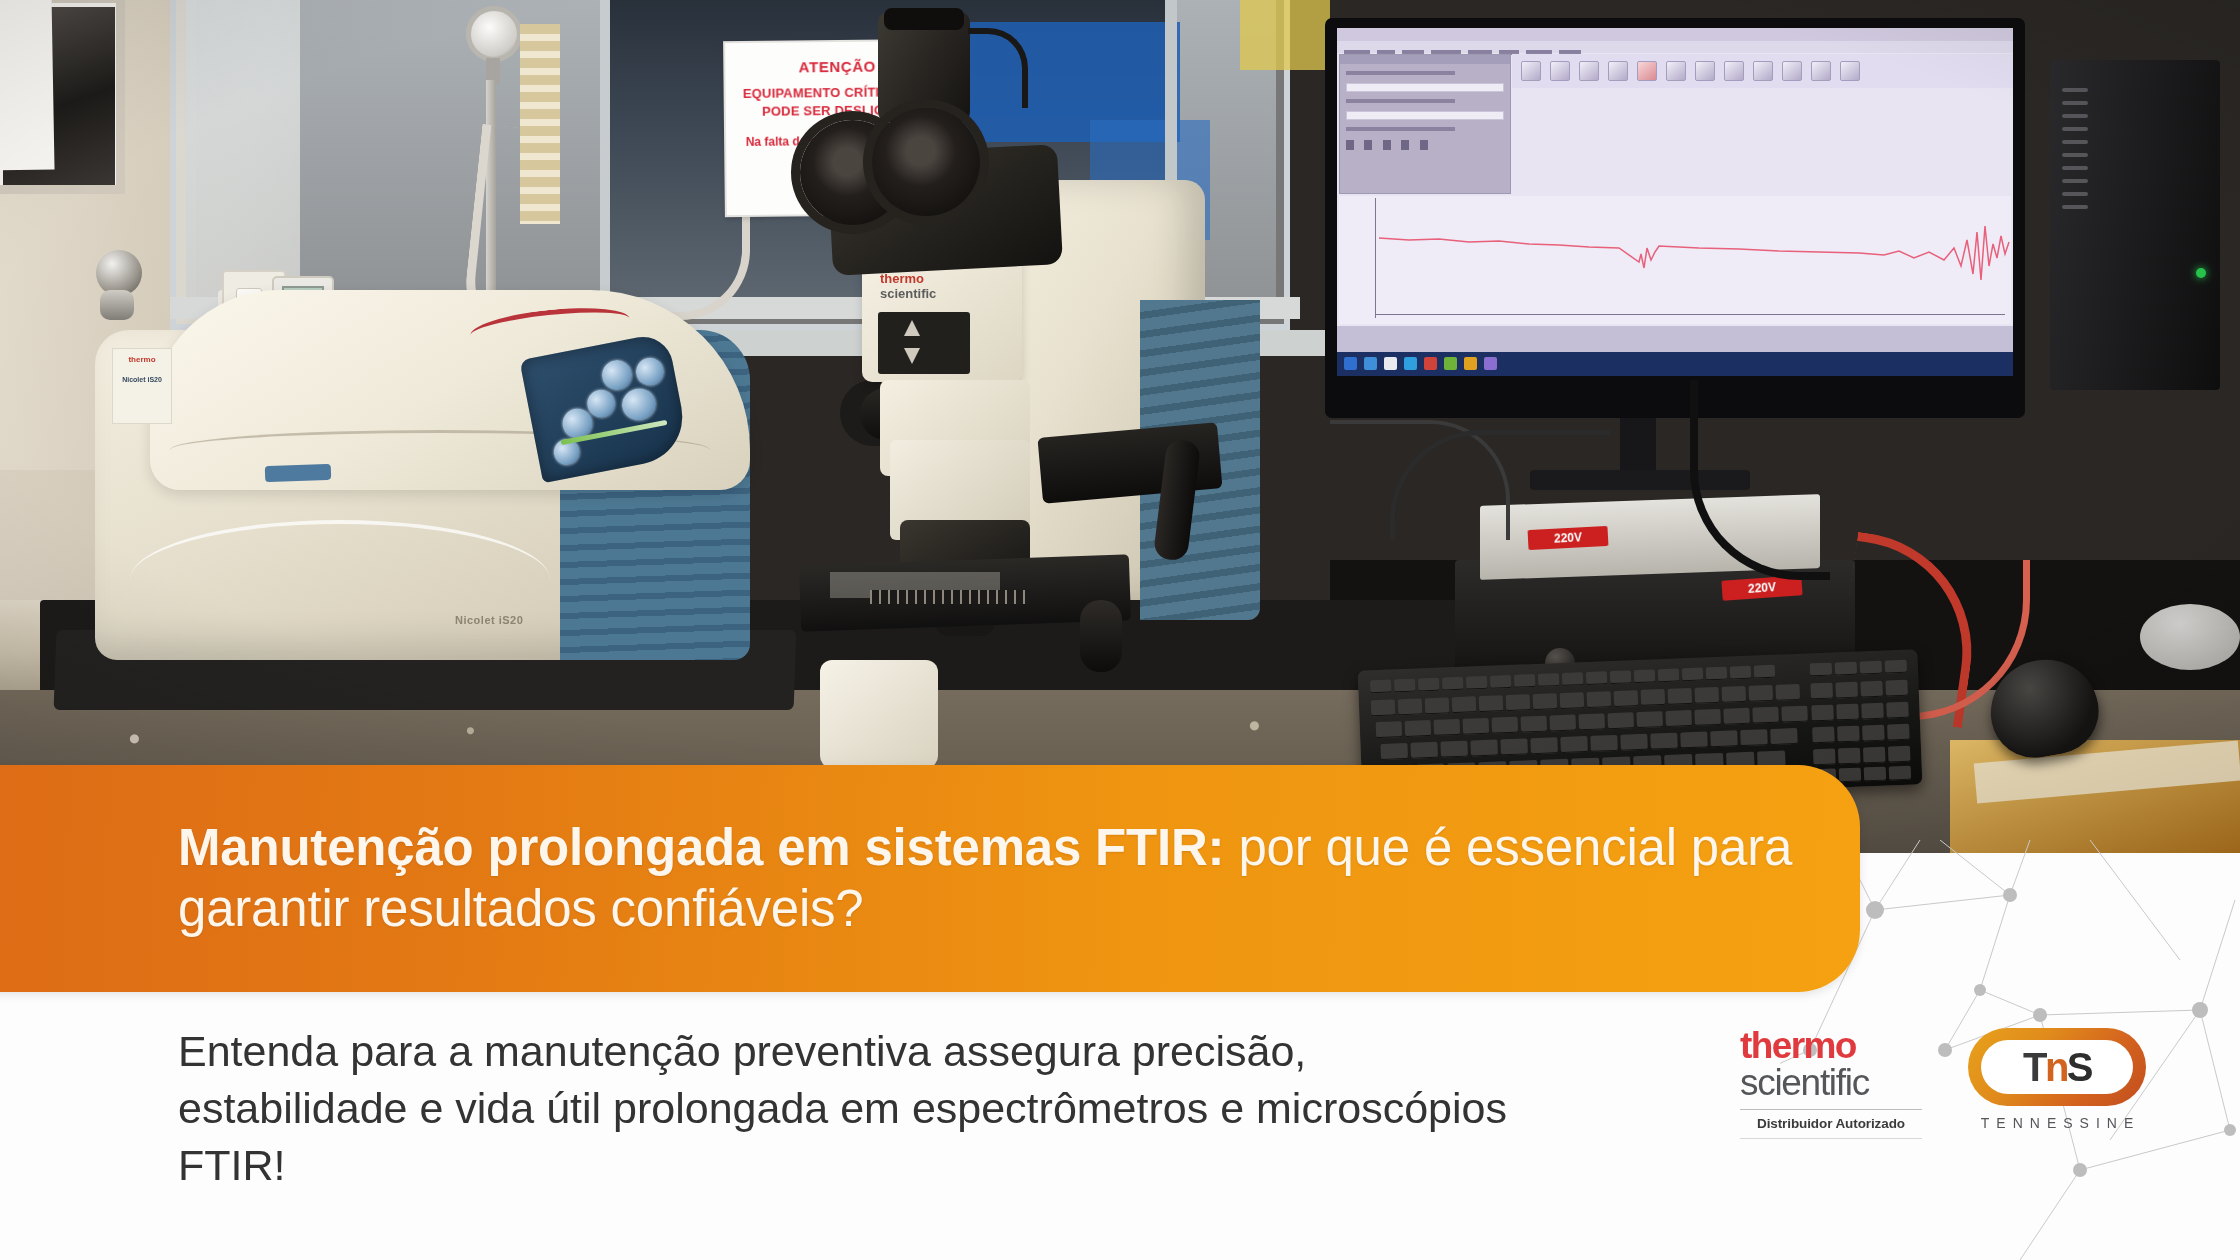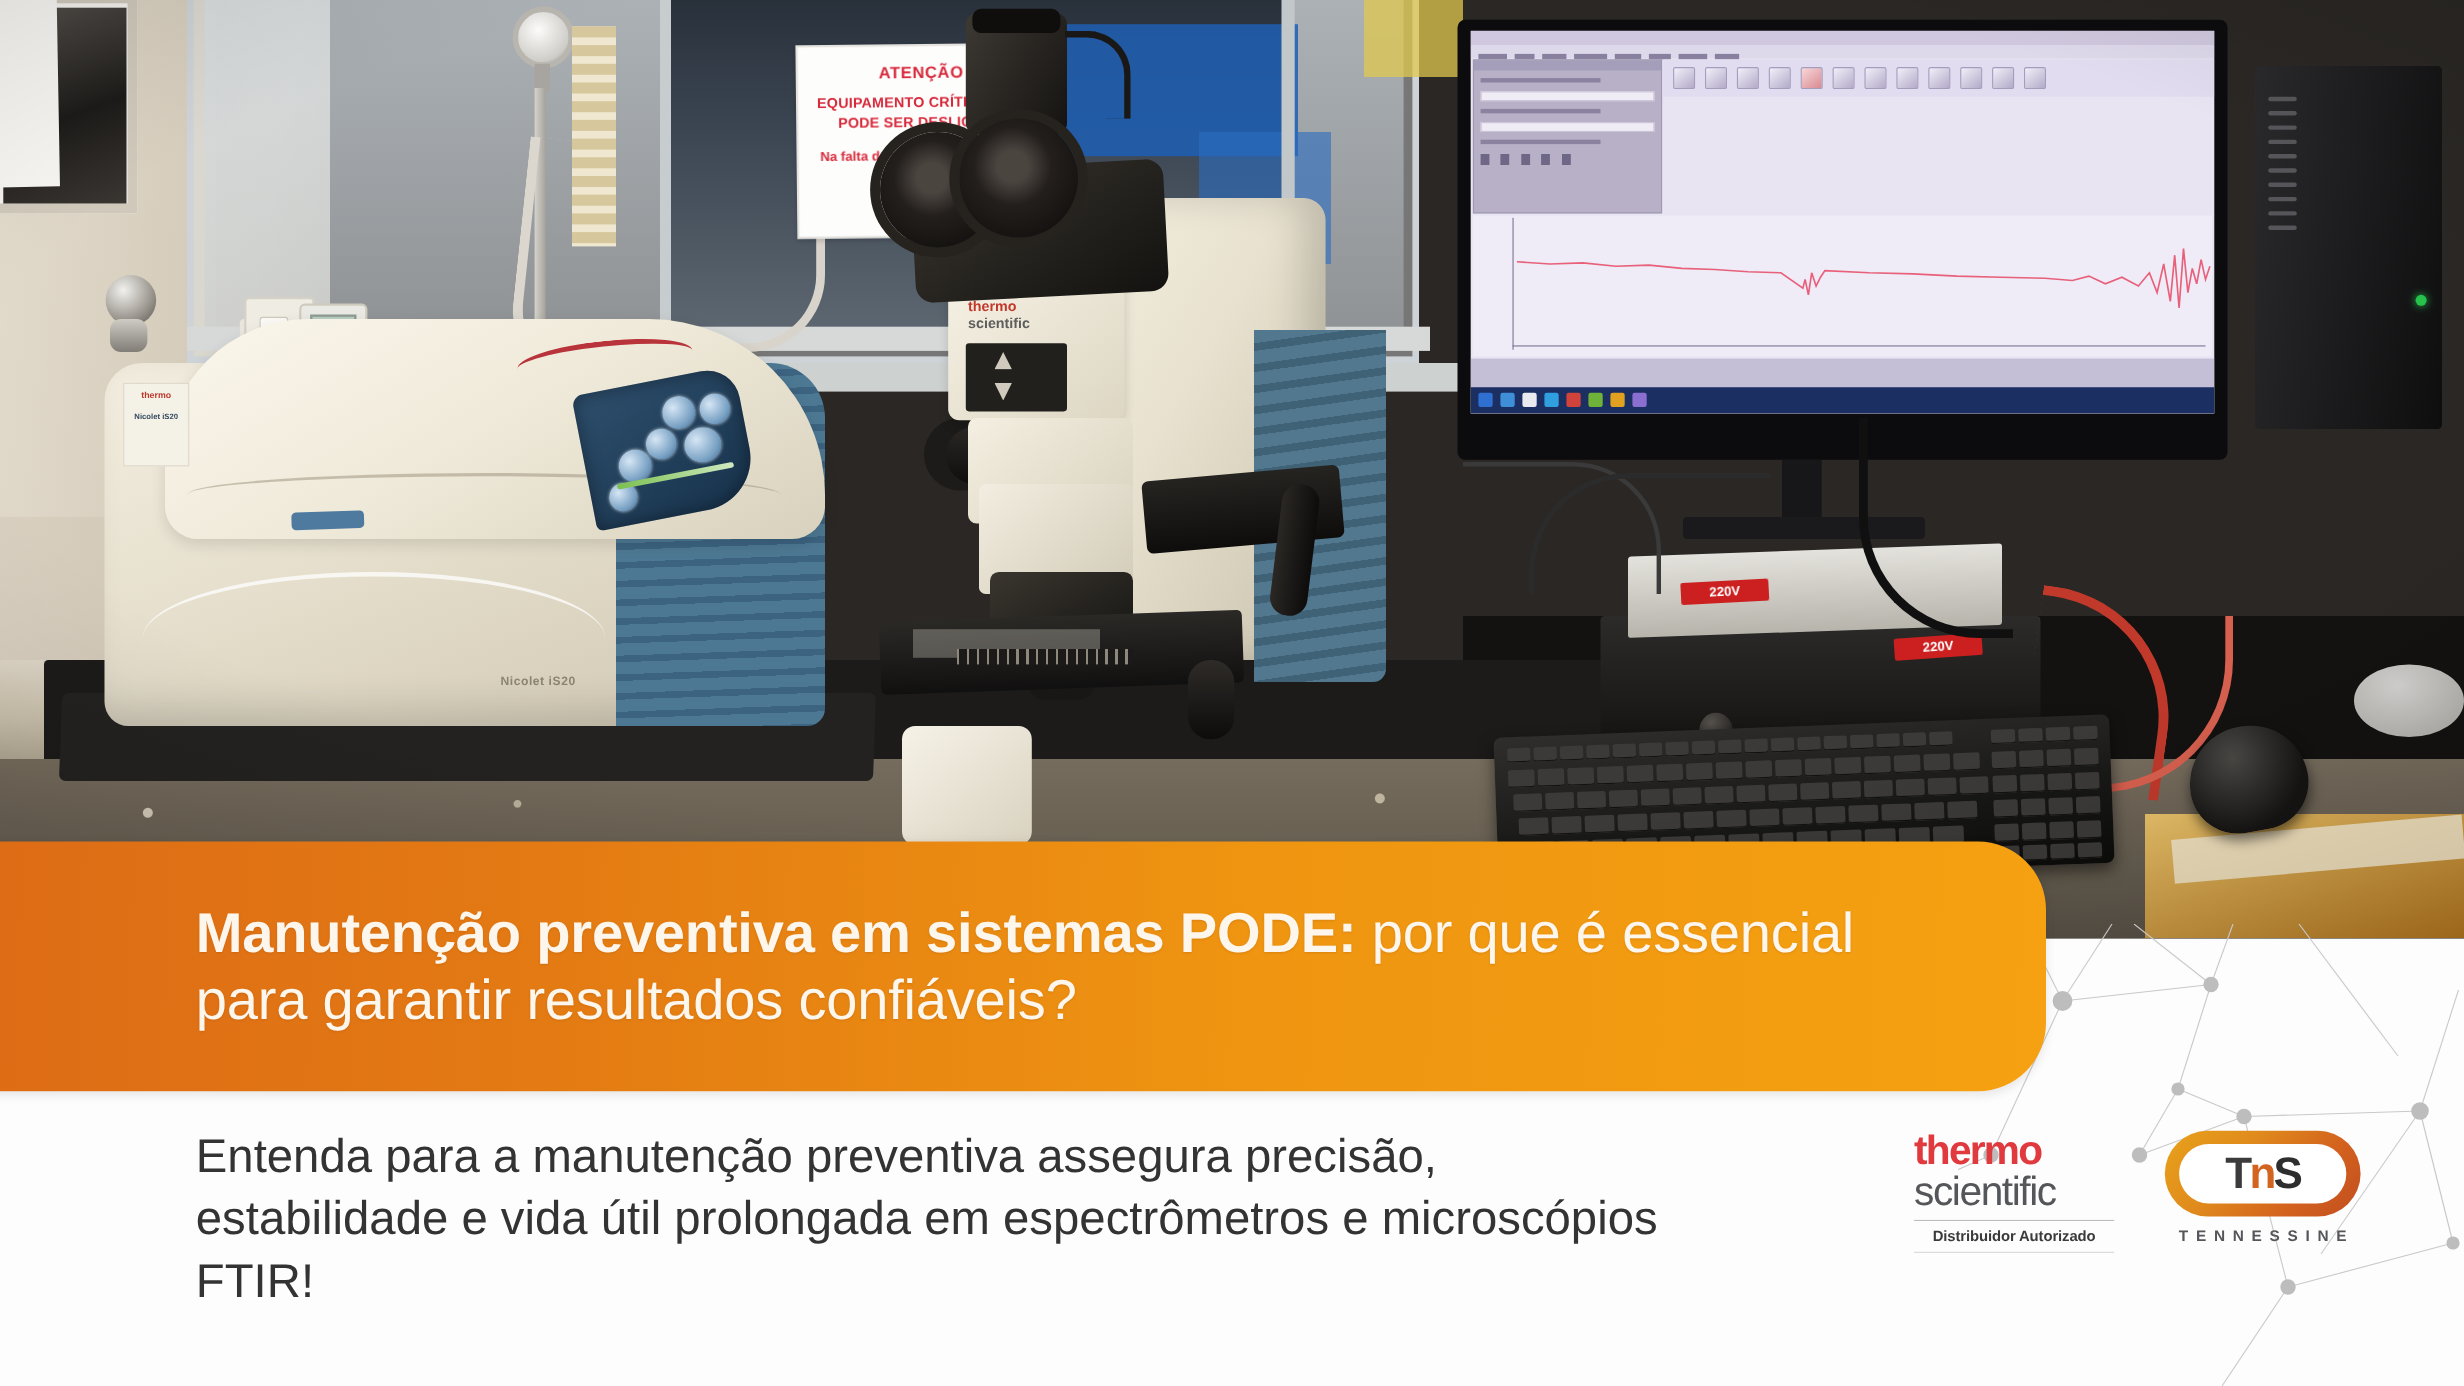--- a/index.html
+++ b/index.html
@@ -324,21 +324,21 @@
   }
   #logo-tns .tns-in {
     width:152px; height:54px; border-radius:27px; background:#ffffff;
     display:flex; align-items:center; justify-content:center;
     font-size:40px; font-weight:700; letter-spacing:-2.5px; line-height:1;
   }
   #logo-tns .c1 { color:#3b3b3b; }
   #logo-tns .c2 { color:#d2641f; }
   #logo-tns .c3 { color:#2e2e2e; }
   #logo-tns .tns-word {
-    margin-top:9px; font-size:14px; letter-spacing:7px; color:#55565a; font-weight:700; padding-left:7px;
+    margin-top:9px; font-size:14px; letter-spacing:7px; color:#55565a; font-weight:400; padding-left:7px;
   }
 </style>
 </head>
 <body>
 
 <div id="card">
 
   <div id="photo">
 
     <div class="ph wall-left"></div>
@@ -663,21 +663,21 @@
       <circle cx="260" cy="175" r="7"></circle>
       <circle cx="165" cy="210" r="7"></circle>
       <circle cx="420" cy="170" r="8"></circle>
       <circle cx="30" cy="210" r="7"></circle>
       <circle cx="300" cy="330" r="7"></circle>
       <circle cx="450" cy="290" r="6"></circle>
     </g>
   </svg>
 
   <div id="banner">
-    <h1 id="banner-title"><span class="strong">Manutenção preventiva em sistemas PODE:</span><span> por que é essencial para garantir resultados confiáveis?</span></h1>
+    <h1 id="banner-title"><span class="strong">Manutenção prolongada em sistemas FTIR:</span><span> por que é essencial para garantir resultados confiáveis?</span></h1>
   </div>
 
   <p id="subtitle">Entenda para a manutenção preventiva assegura precisão, estabilidade e vida útil prolongada em espectrômetros e microscópios FTIR!</p>
 
   <div id="logos">
 
     <div id="logo-thermo">
       <div class="lt-1">thermo</div>
       <div class="lt-2">scientific</div>
       <div class="lt-rule"></div>

